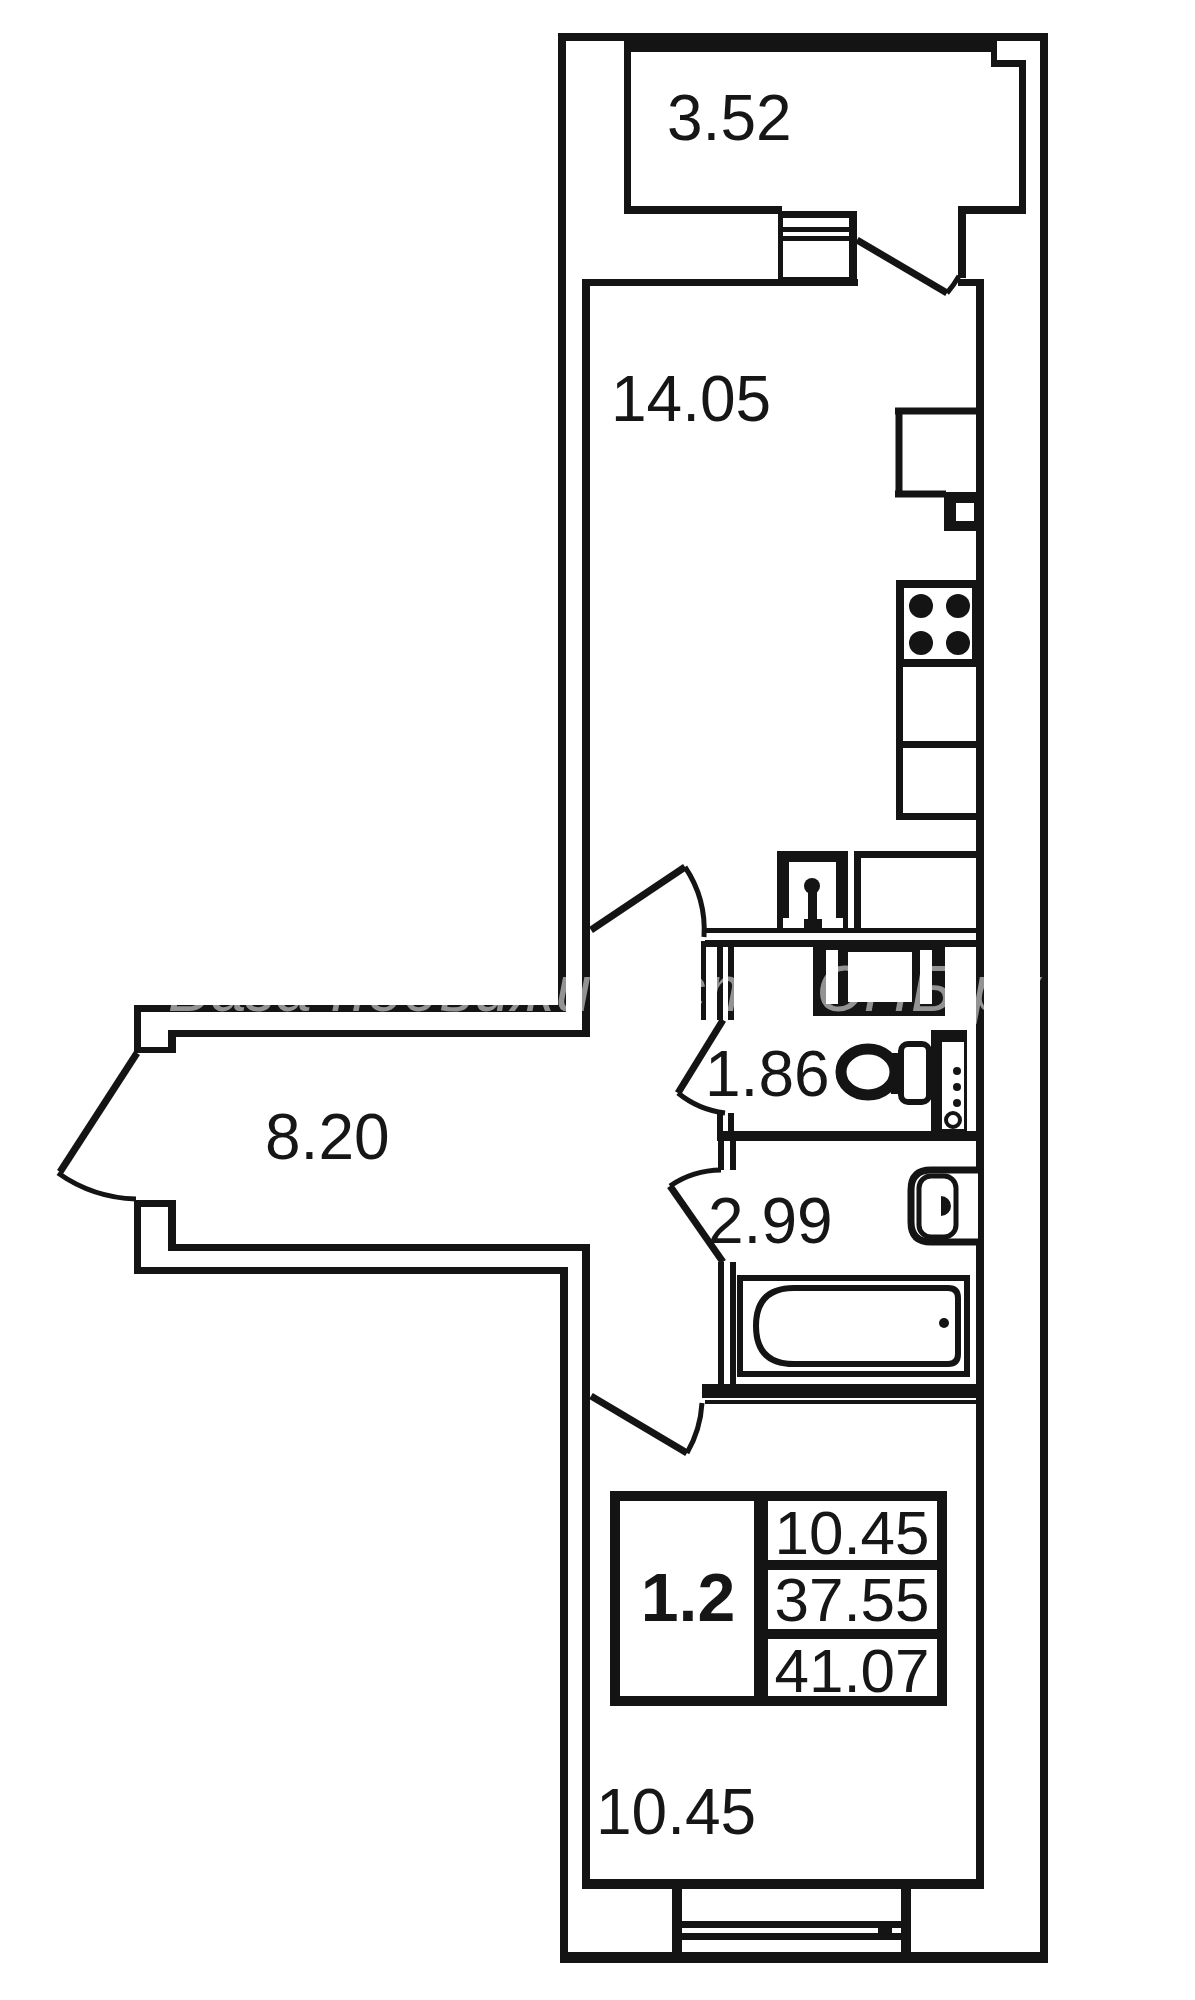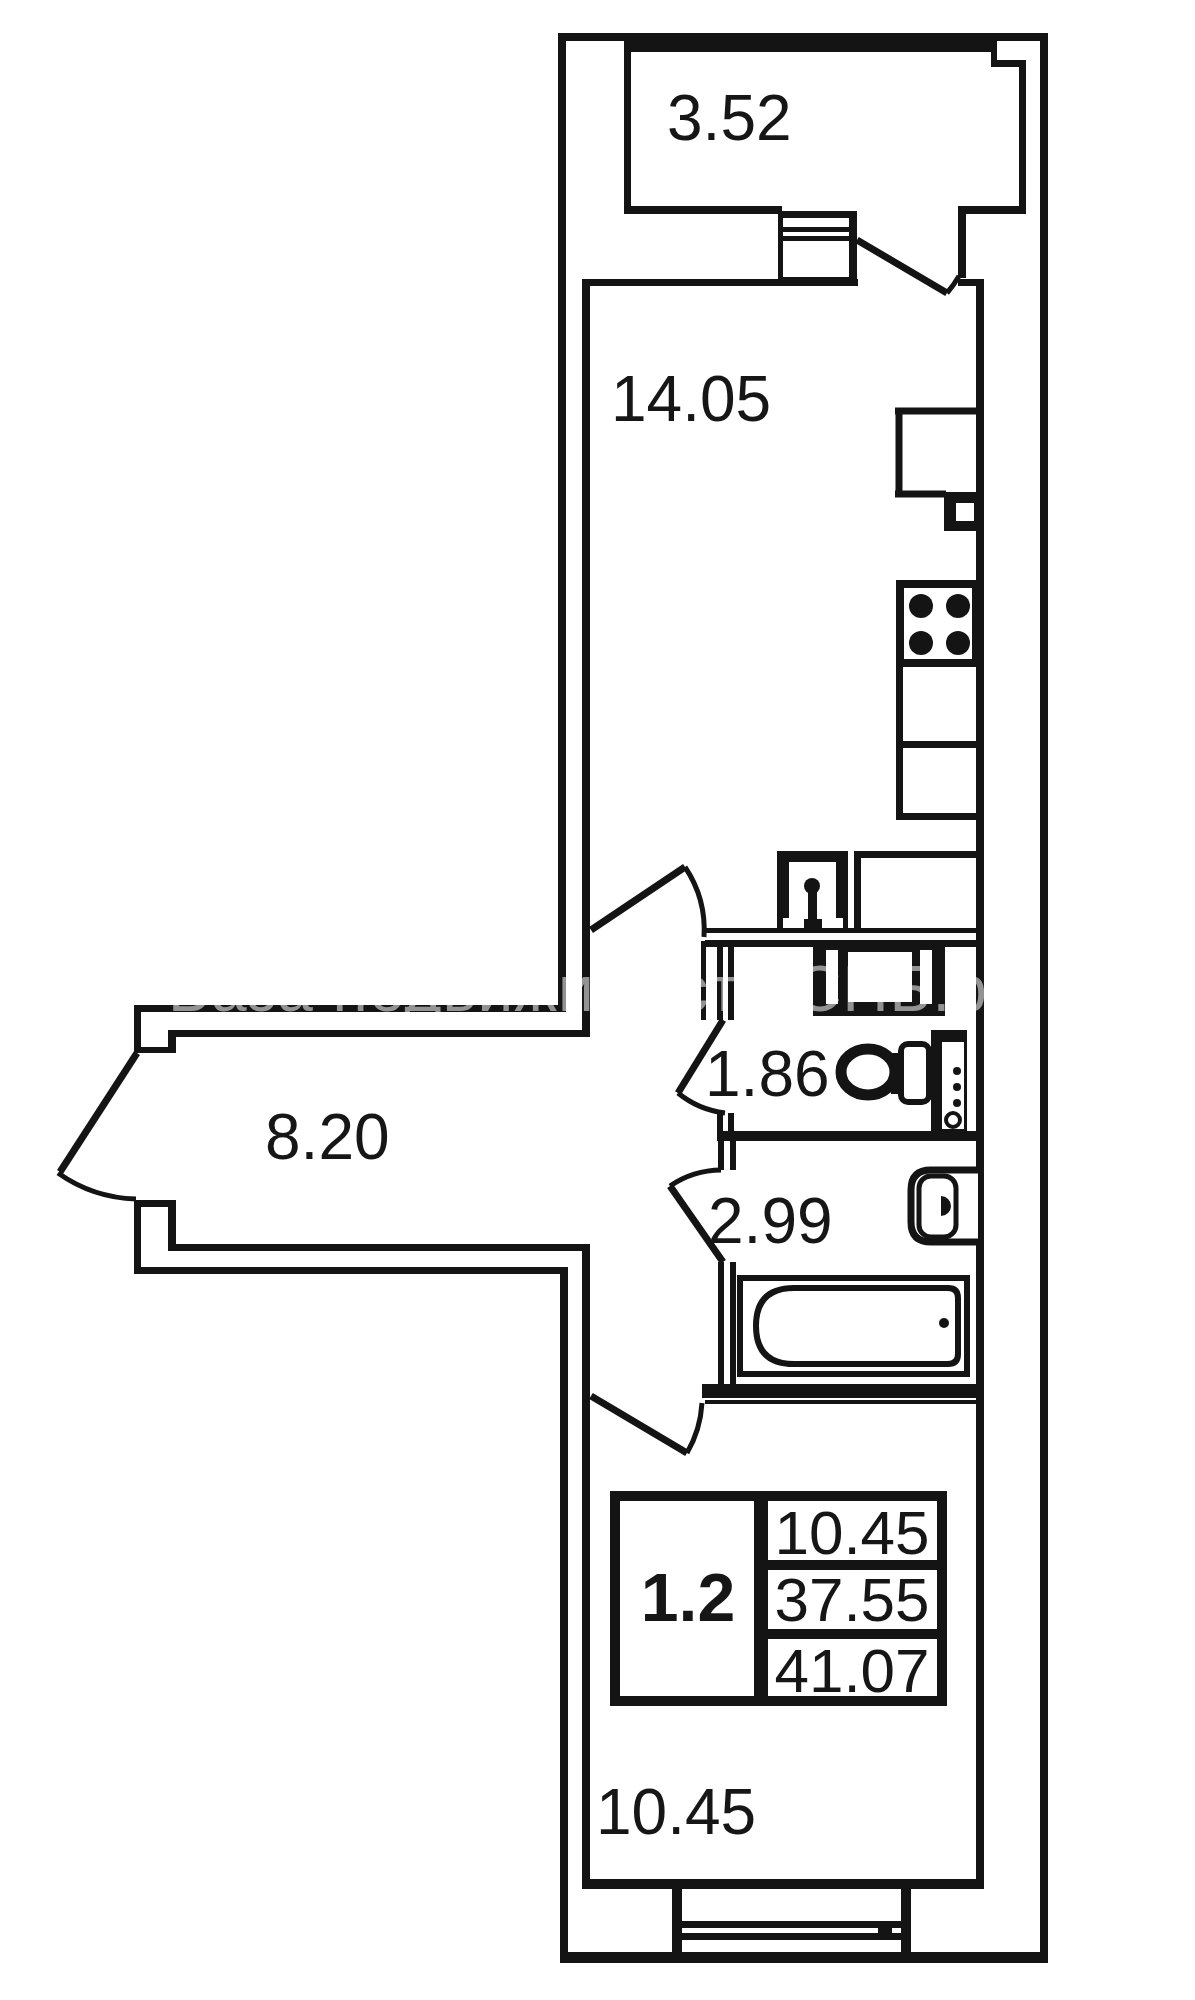--- a/index.html
+++ b/index.html
@@ -233,14 +233,14 @@
 <text x="688" y="1621" font-size="68" font-weight="bold" text-anchor="middle">1.2</text>
 
 <text x="852" y="1554" font-size="62" text-anchor="middle">10.45</text>
 
 <text x="852" y="1621" font-size="62" text-anchor="middle">37.55</text>
 
 <text x="852" y="1692" font-size="62" text-anchor="middle">41.07</text>
 
 </svg>
 
-<div style="position:absolute;left:168px;top:957px;width:860px;mix-blend-mode:screen;color:#8a8a8a;font-family:'Liberation Sans',sans-serif;font-size:64px;line-height:64px;white-space:nowrap;letter-spacing:1px;">База недвижимости СПБ.ру</div>
+<div style="position:absolute;left:168px;top:957px;width:860px;mix-blend-mode:screen;color:#8a8a8a;font-family:'Liberation Sans',sans-serif;font-size:64px;line-height:64px;white-space:nowrap;letter-spacing:1px;font-style:italic;">База недвижимости СПБ.ру</div>
 </div>
 
 </body></html>

